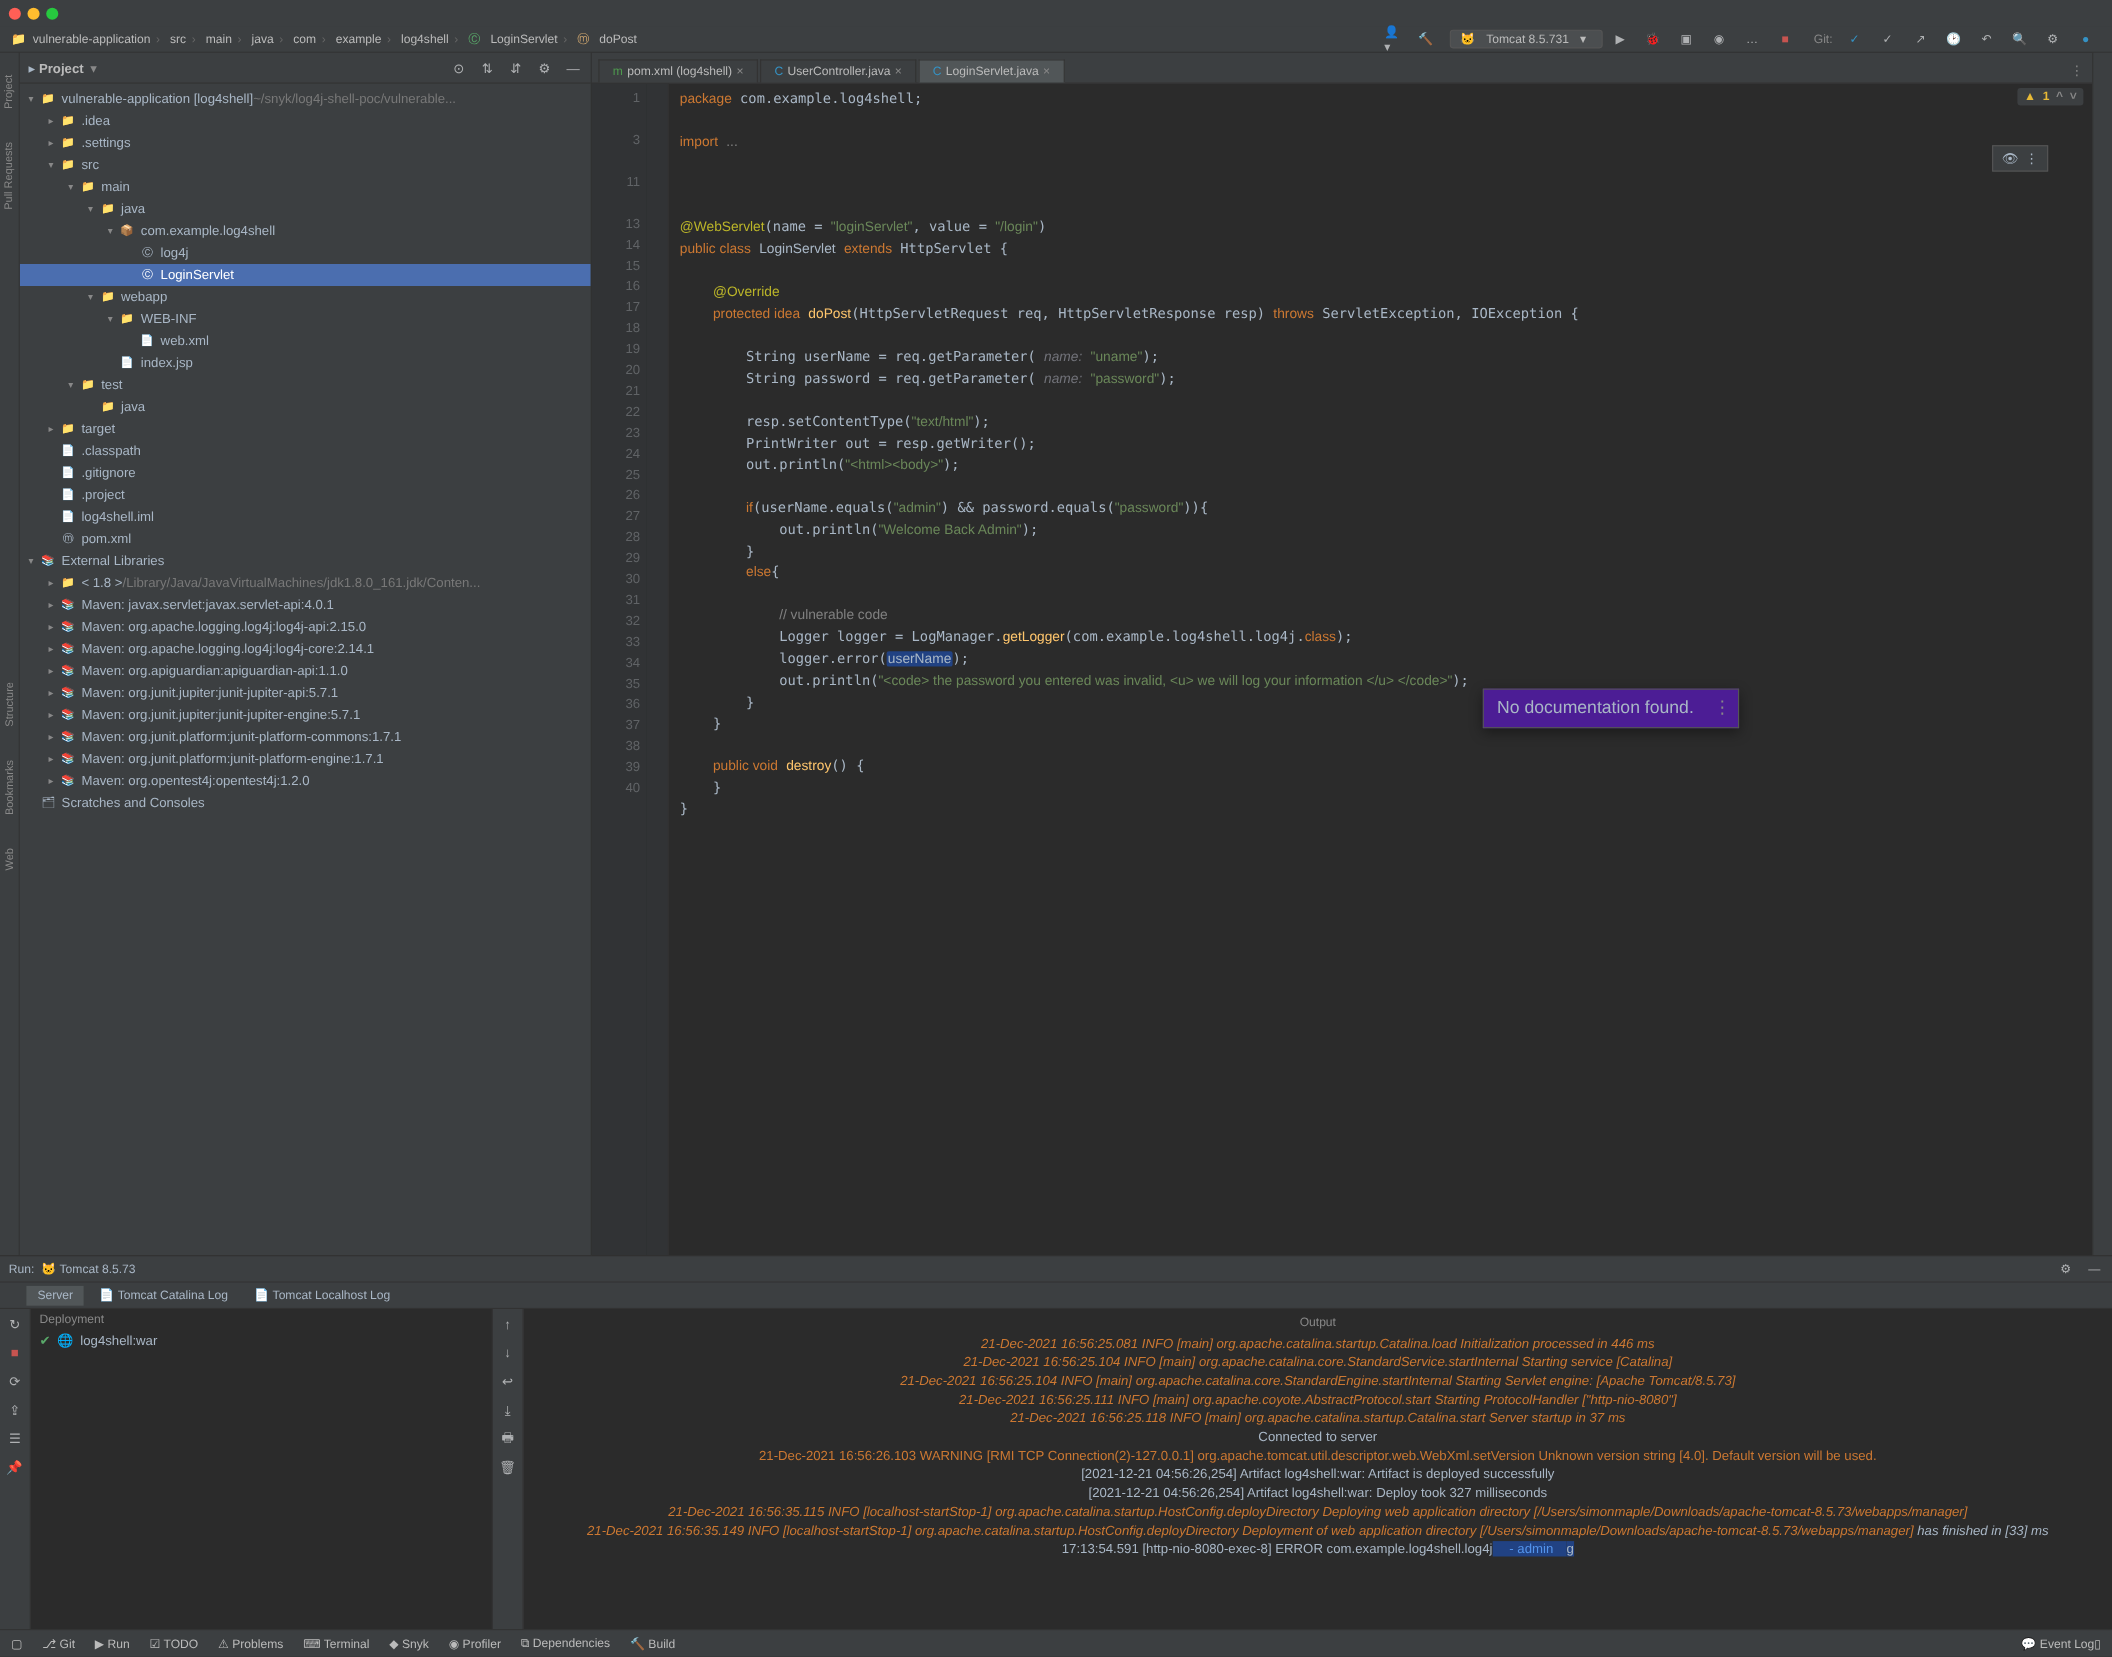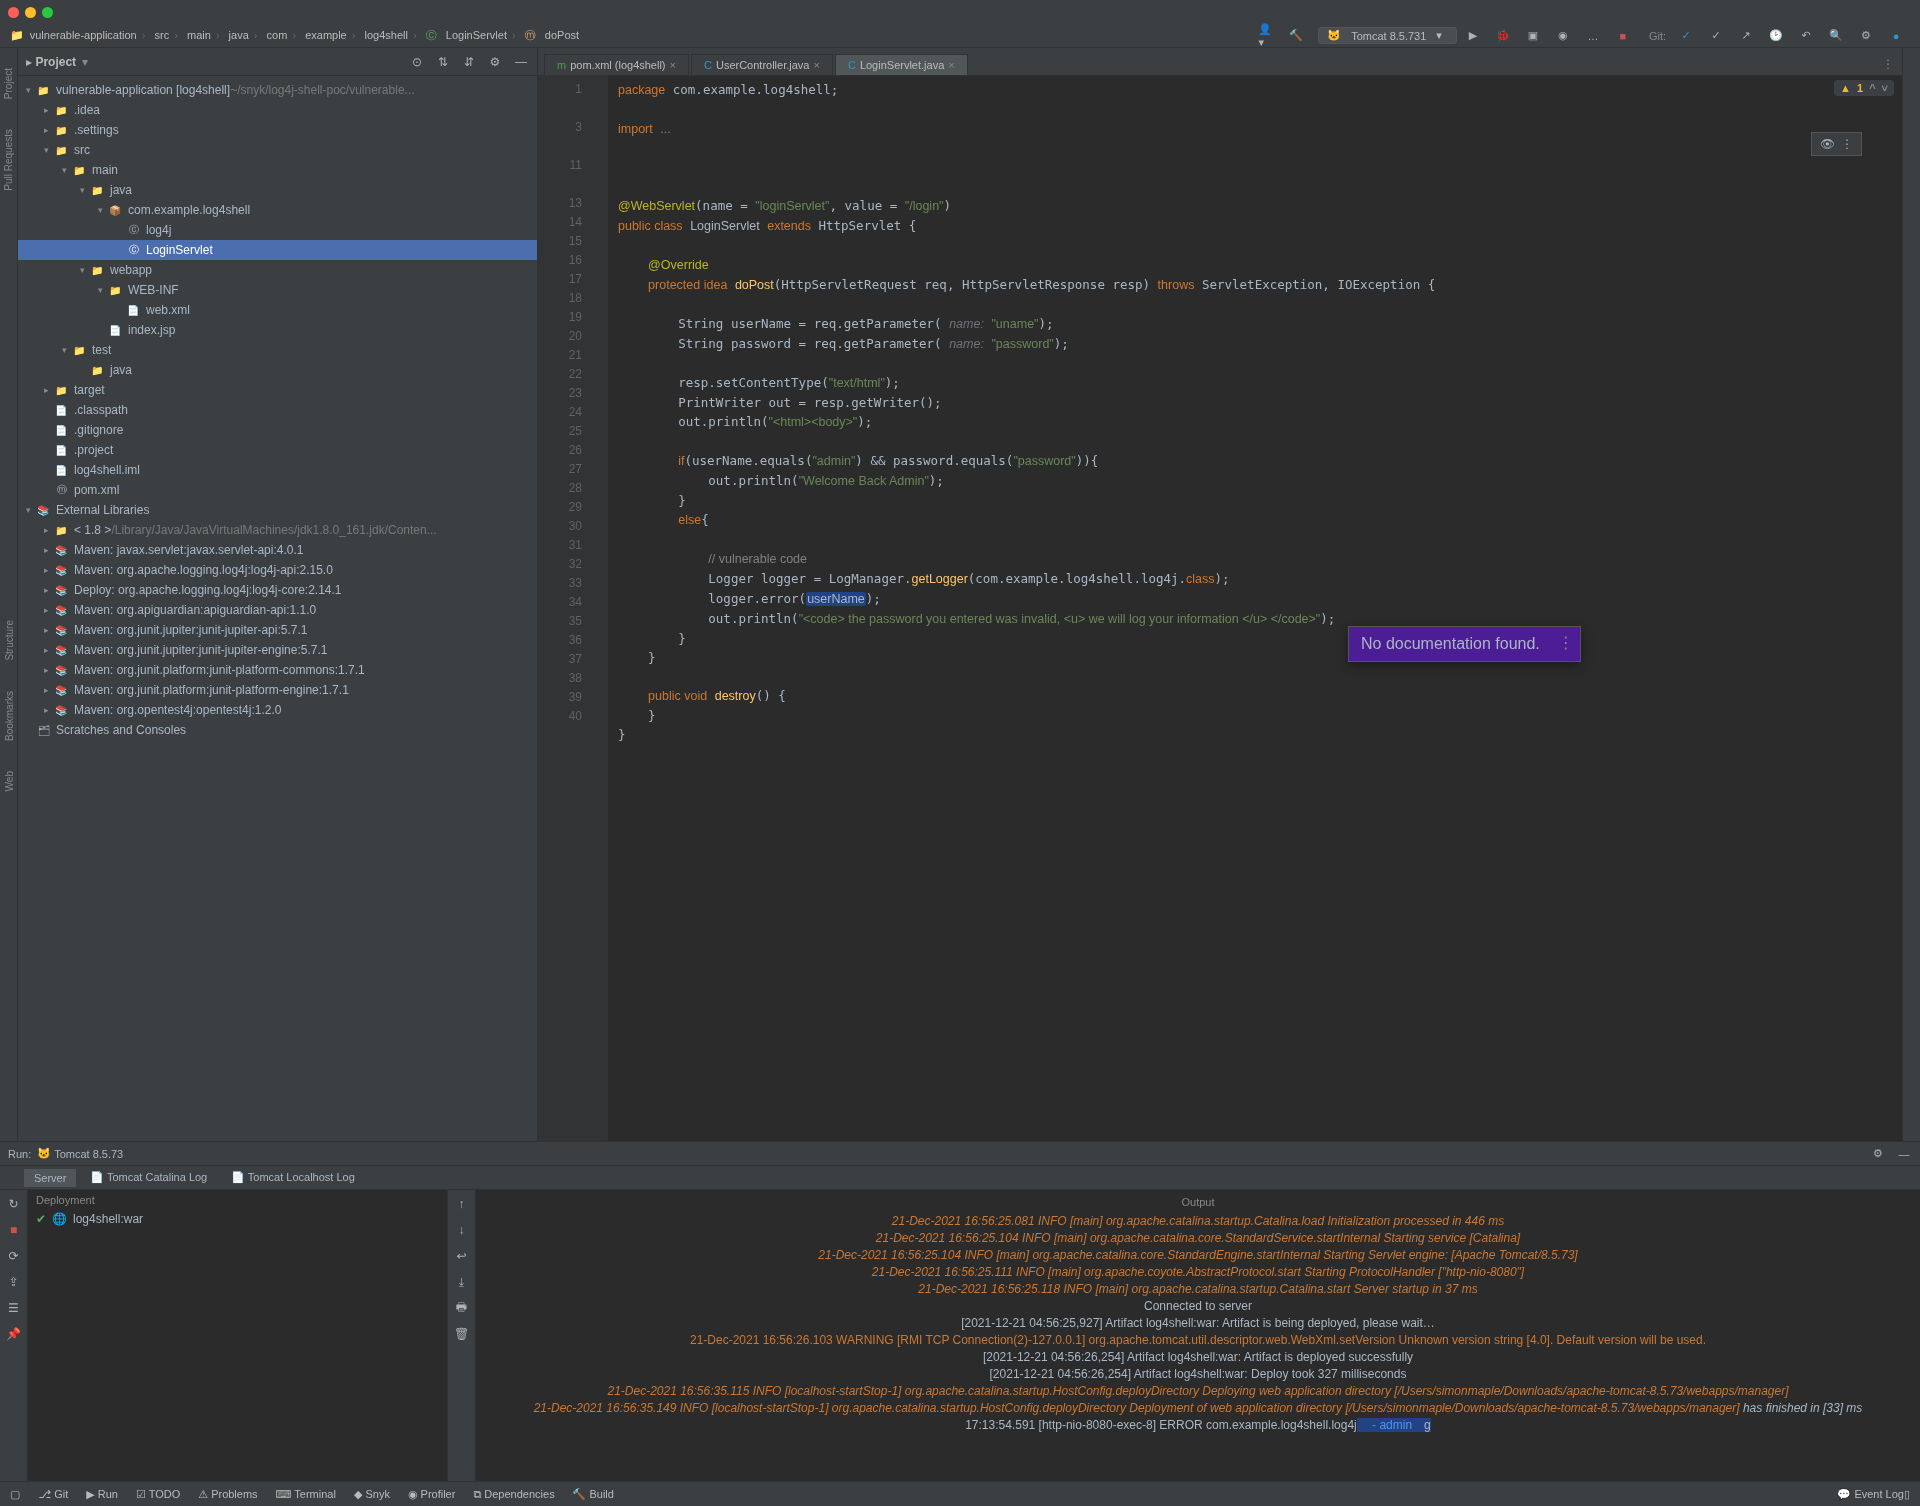--- a/index.html
+++ b/index.html
@@ -265,21 +265,21 @@
           <span>Maven: javax.servlet:javax.servlet-api:4.0.1</span>
         </div>
         <div class="tree-row" style="padding-left:26px">
           <span class="arrow">▸</span>
           <span class="ticon">📚</span>
           <span>Maven: org.apache.logging.log4j:log4j-api:2.15.0</span>
         </div>
         <div class="tree-row" style="padding-left:26px">
           <span class="arrow">▸</span>
           <span class="ticon">📚</span>
-          <span>Deploy: org.apache.logging.log4j:log4j-core:2.14.1</span>
+          <span>Maven: org.apache.logging.log4j:log4j-core:2.14.1</span>
         </div>
         <div class="tree-row" style="padding-left:26px">
           <span class="arrow">▸</span>
           <span class="ticon">📚</span>
           <span>Maven: org.apiguardian:apiguardian-api:1.1.0</span>
         </div>
         <div class="tree-row" style="padding-left:26px">
           <span class="arrow">▸</span>
           <span class="ticon">📚</span>
           <span>Maven: org.junit.jupiter:junit-jupiter-api:5.7.1</span>
@@ -459,21 +459,20 @@
     </div>
     <div class="output">
       <div class="hdr">Output</div>
       <div id="loglines">
           <div class="info">21-Dec-2021 16:56:25.081 INFO [main] org.apache.catalina.startup.Catalina.load Initialization processed in 446 ms</div>
           <div class="info">21-Dec-2021 16:56:25.104 INFO [main] org.apache.catalina.core.StandardService.startInternal Starting service [Catalina]</div>
           <div class="info">21-Dec-2021 16:56:25.104 INFO [main] org.apache.catalina.core.StandardEngine.startInternal Starting Servlet engine: [Apache Tomcat/8.5.73]</div>
           <div class="info">21-Dec-2021 16:56:25.111 INFO [main] org.apache.coyote.AbstractProtocol.start Starting ProtocolHandler ["http-nio-8080"]</div>
           <div class="info">21-Dec-2021 16:56:25.118 INFO [main] org.apache.catalina.startup.Catalina.start Server startup in 37 ms</div>
           <div class="plain">Connected to server</div>
-          <div class="plain">[2021-12-21 04:56:25,927] Artifact log4shell:war: Artifact is being deployed, please wait…</div>
           <div class="warn">21-Dec-2021 16:56:26.103 WARNING [RMI TCP Connection(2)-127.0.0.1] org.apache.tomcat.util.descriptor.web.WebXml.setVersion Unknown version string [4.0]. Default version will be used.</div>
           <div class="plain">[2021-12-21 04:56:26,254] Artifact log4shell:war: Artifact is deployed successfully</div>
           <div class="plain">[2021-12-21 04:56:26,254] Artifact log4shell:war: Deploy took 327 milliseconds</div>
           <div class="info">21-Dec-2021 16:56:35.115 INFO [localhost-startStop-1] org.apache.catalina.startup.HostConfig.deployDirectory Deploying web application directory [/Users/simonmaple/Downloads/apache-tomcat-8.5.73/webapps/manager]</div>
           <div class="info">21-Dec-2021 16:56:35.149 INFO [localhost-startStop-1] org.apache.catalina.startup.HostConfig.deployDirectory Deployment of web application directory [/Users/simonmaple/Downloads/apache-tomcat-8.5.73/webapps/manager]<span class="plain"> has finished in [33] ms</span></div>
         </div>
       <div>
         <span class="plain">17:13:54.591 [http-nio-8080-exec-8] ERROR com.example.log4shell.log4j</span><span class="hl blue"> - admin</span><span style="background:#214283">g</span>
       </div>
     </div>

